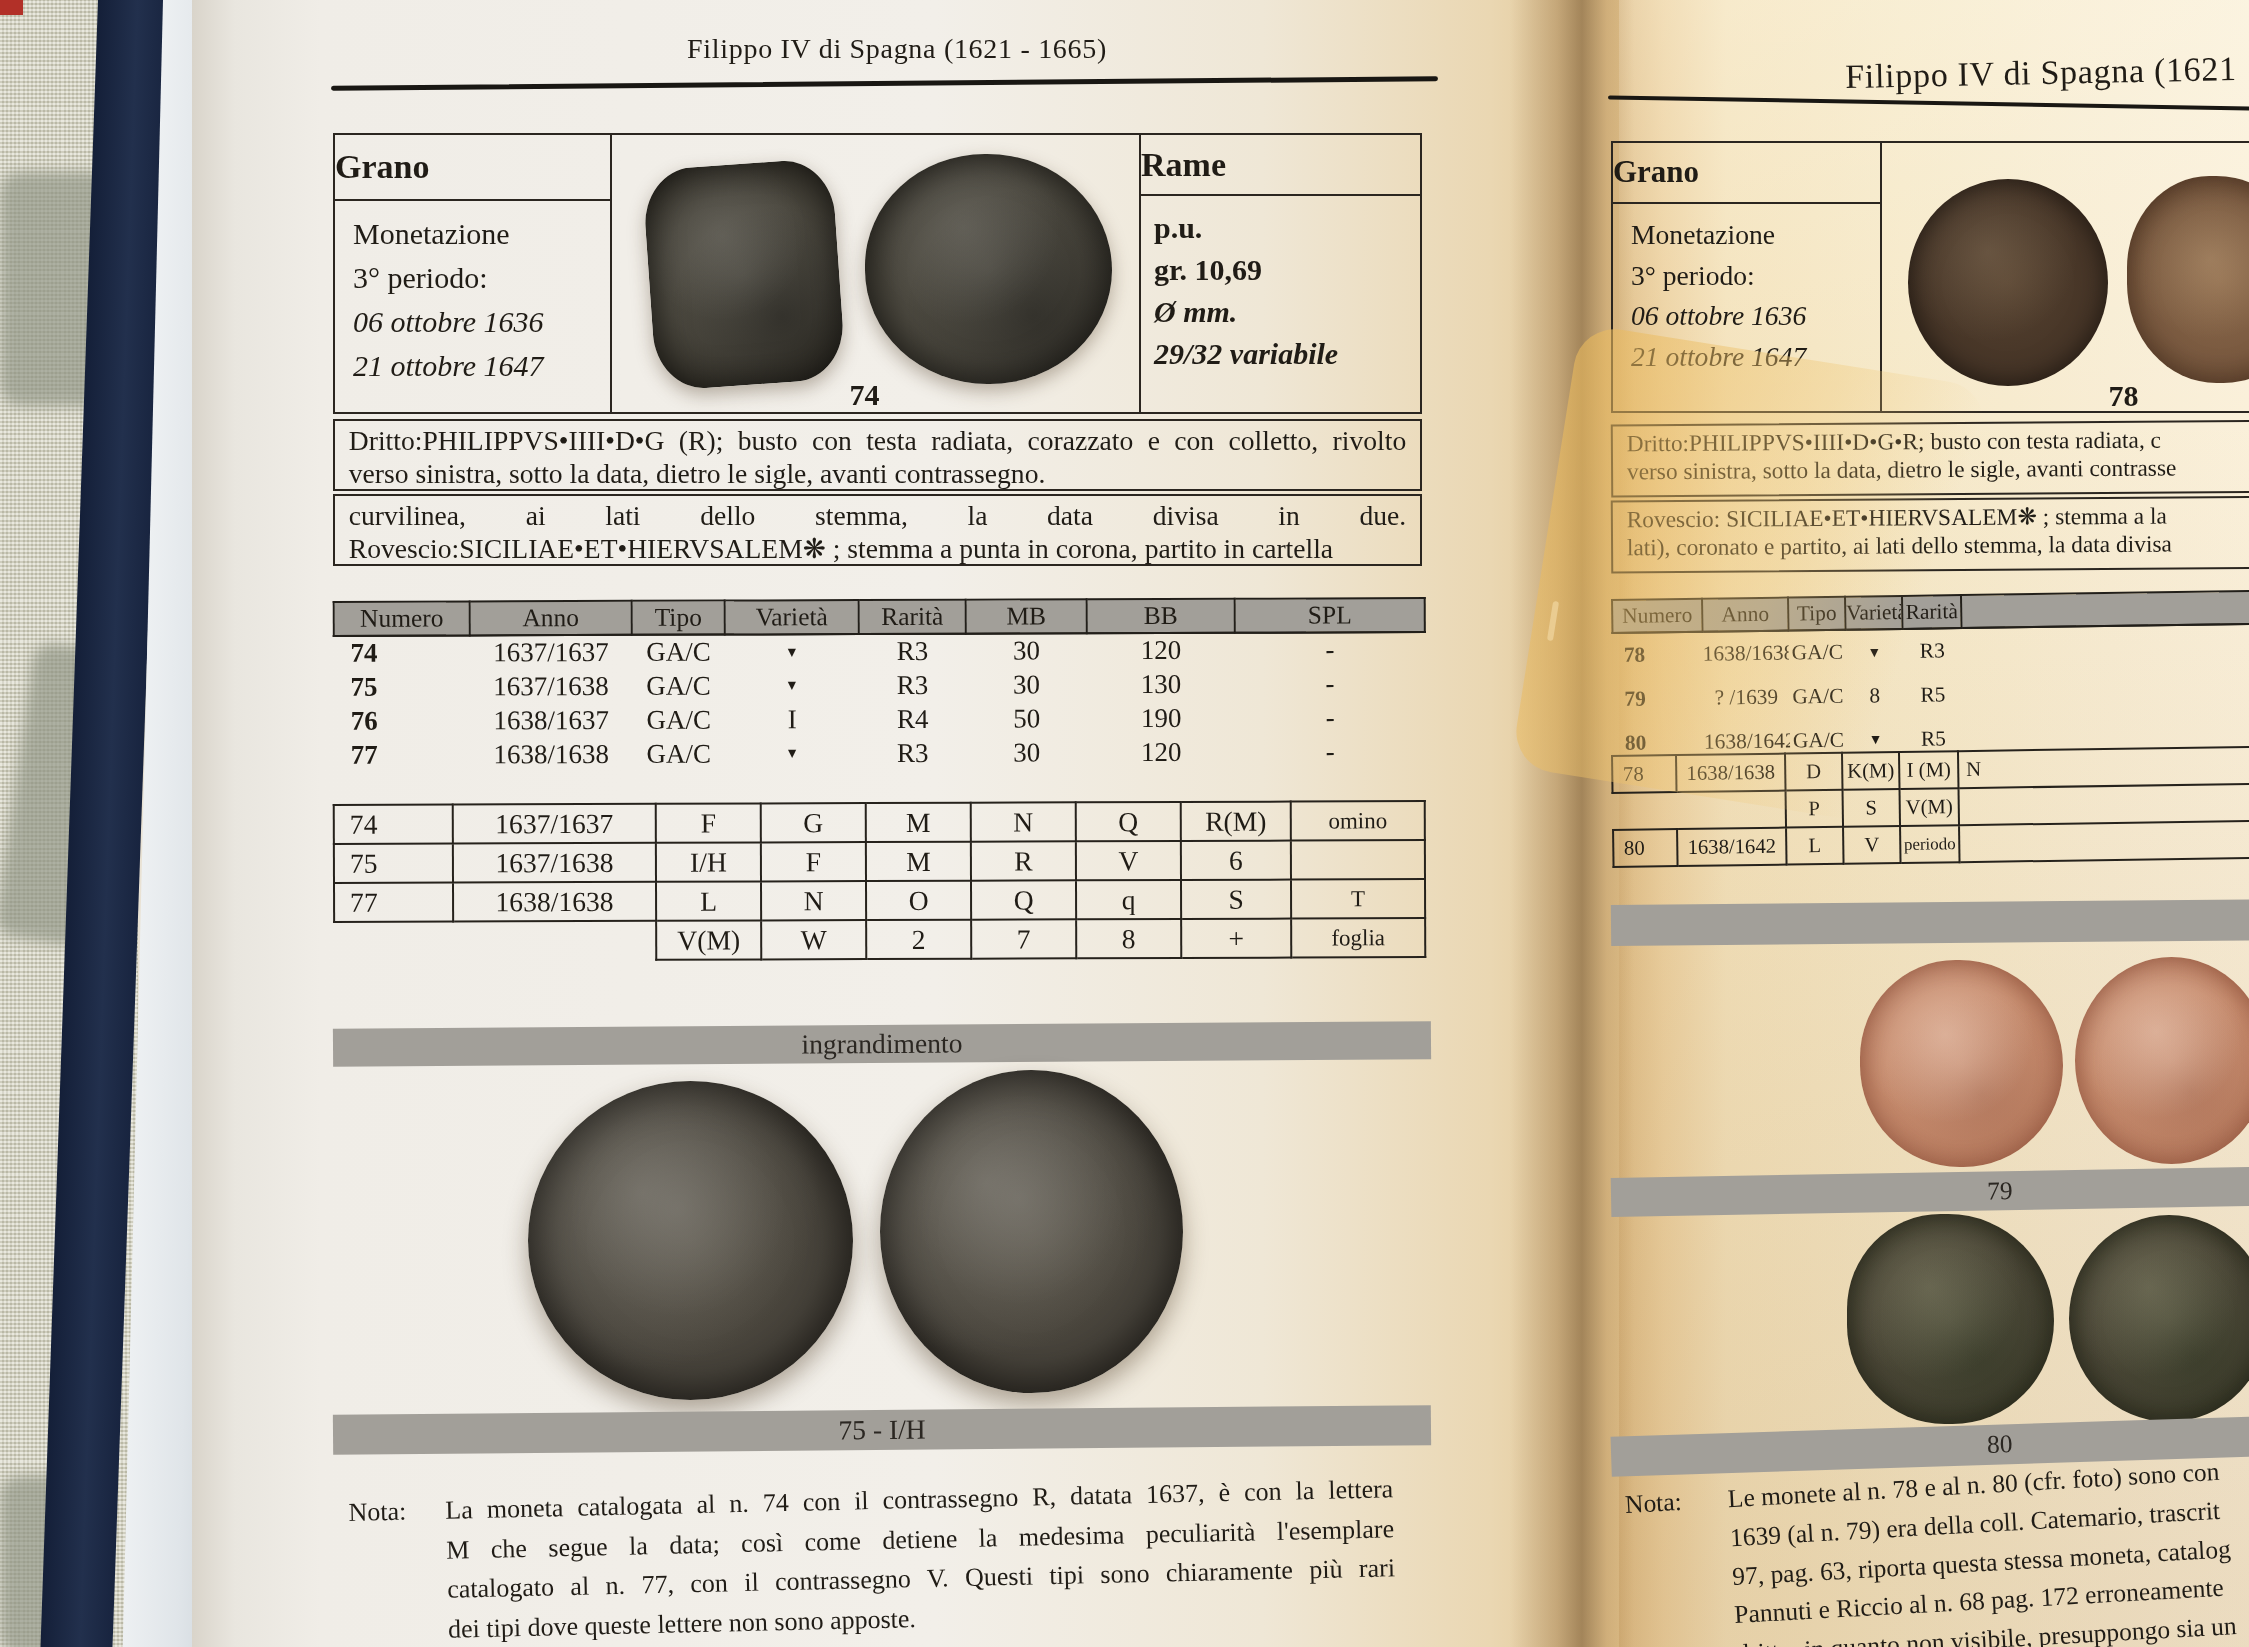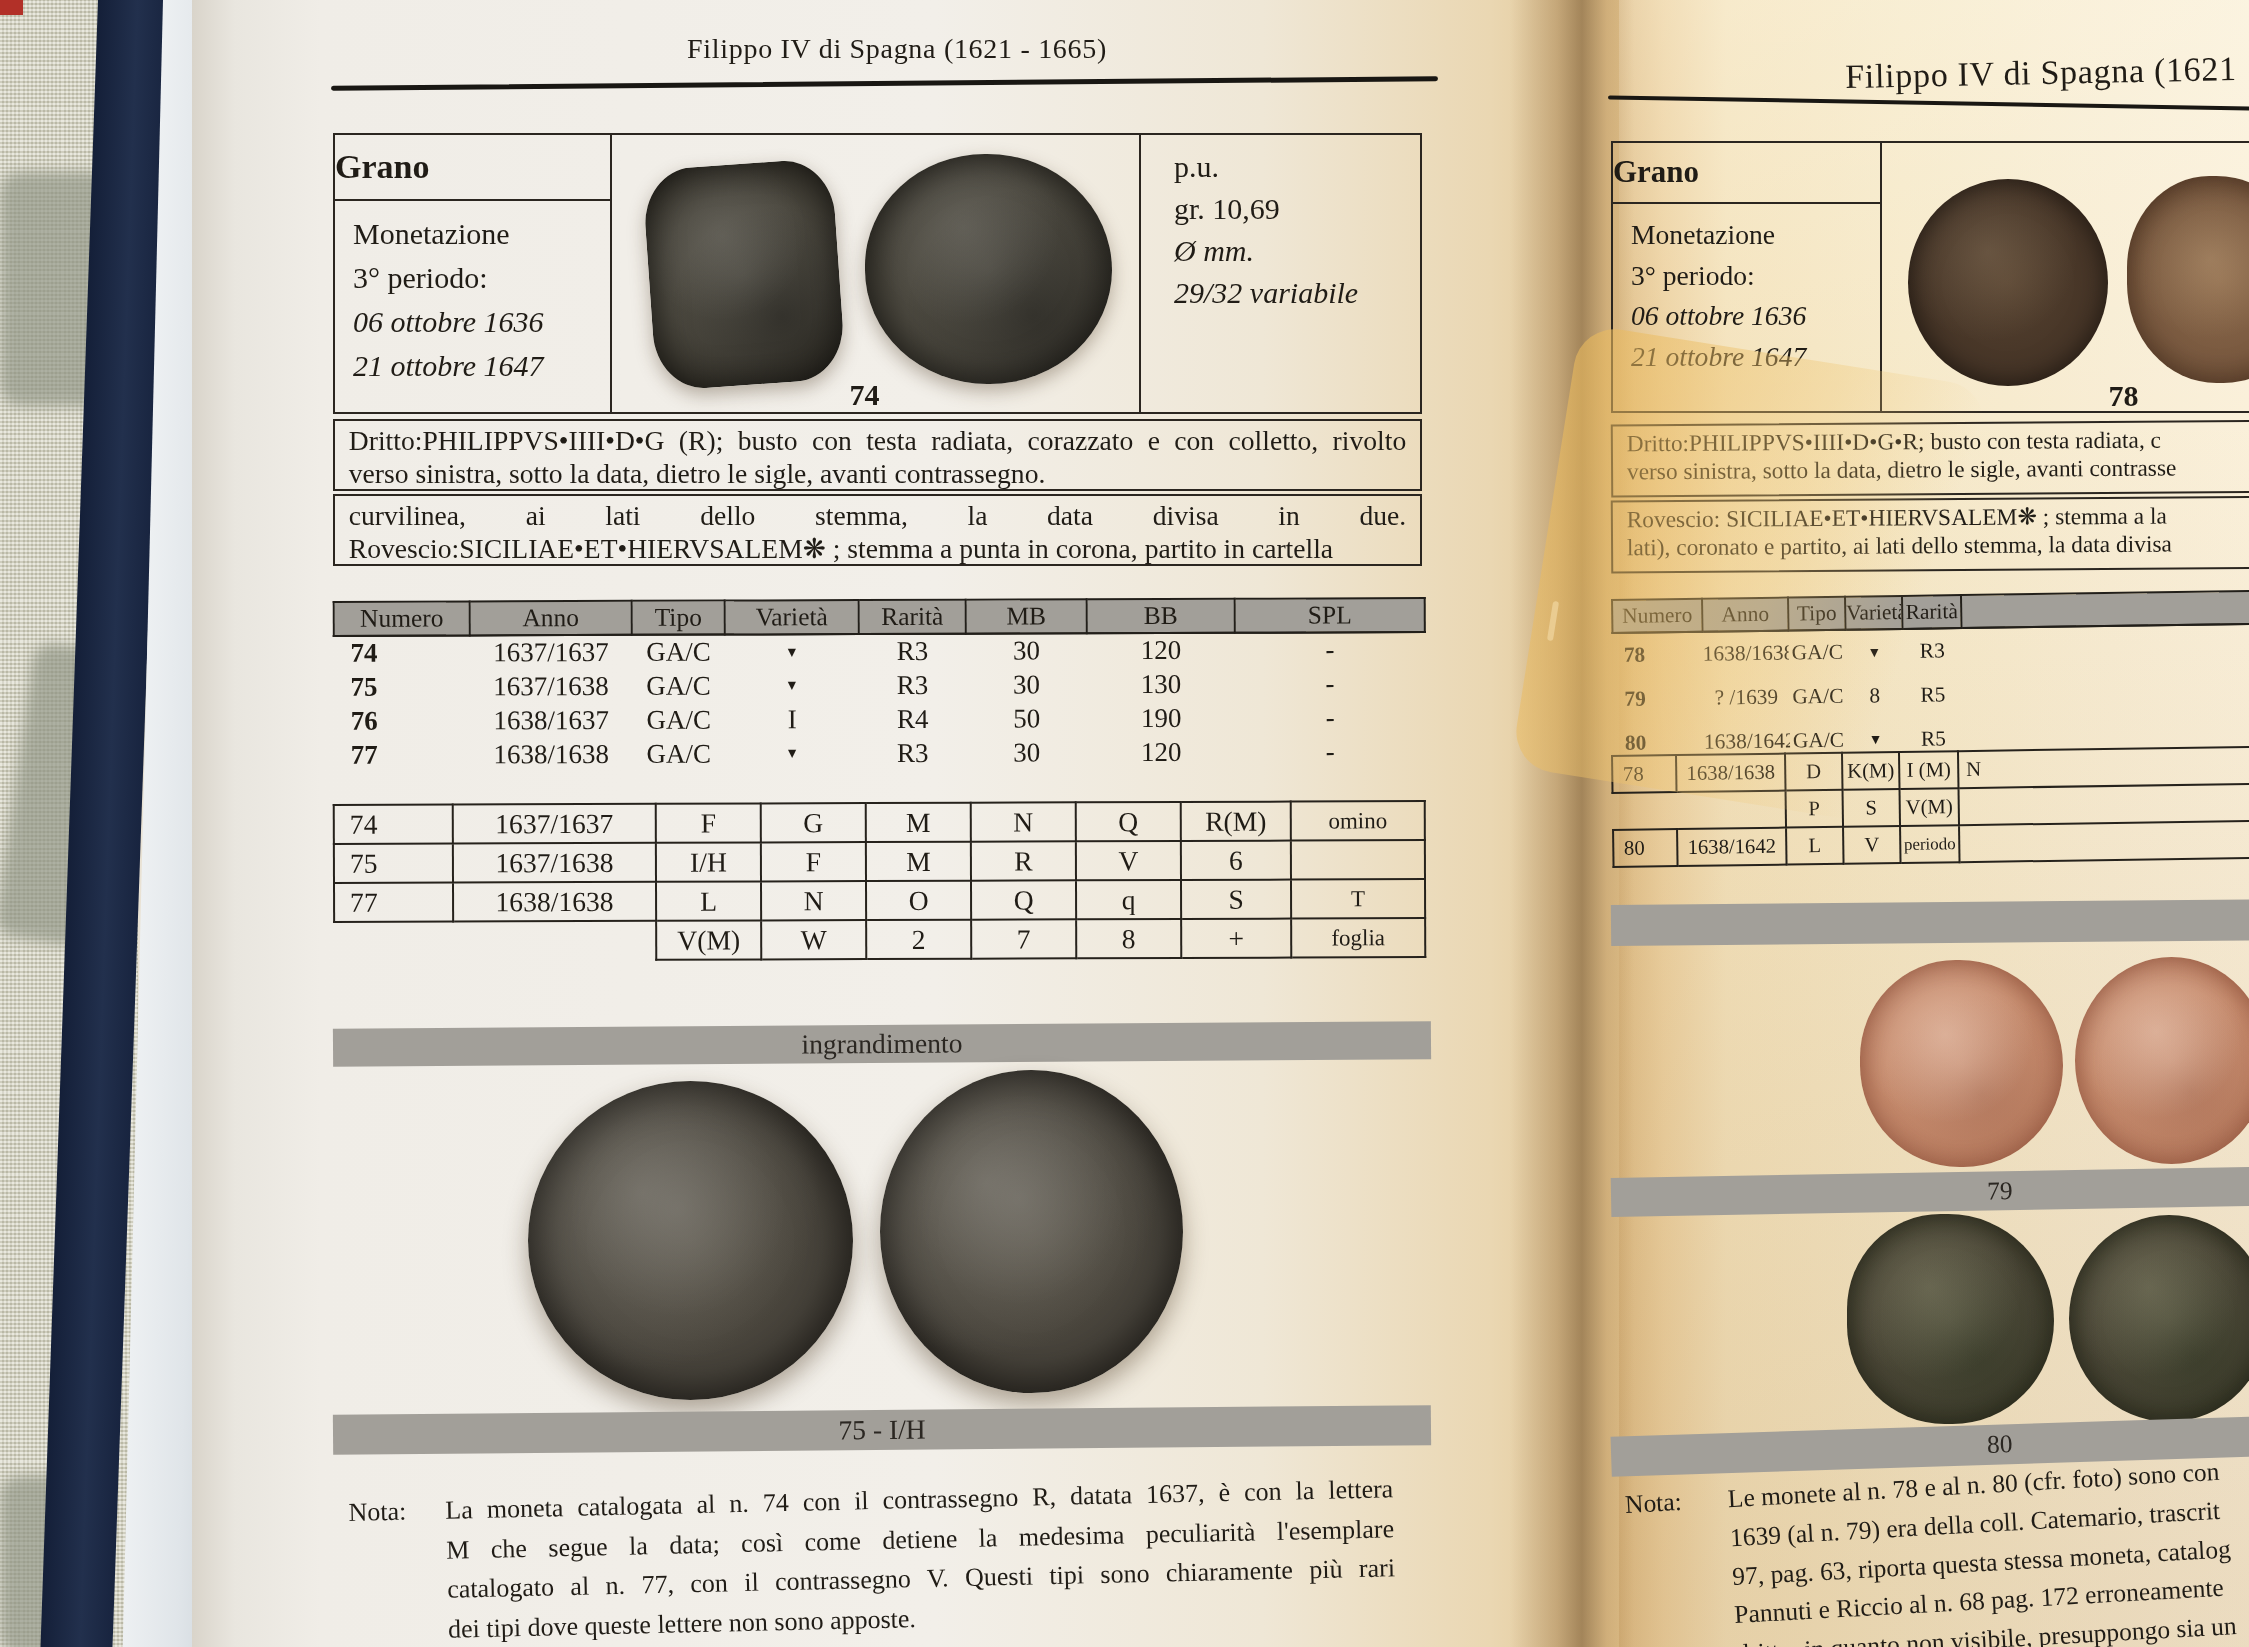--- a/index.html
+++ b/index.html
@@ -61,21 +61,21 @@
 
   
   .box { border:2.1px solid #2b2620; }
   .cell-head { height:66px; line-height:63px; text-align:left; font-weight:bold;
     font-size:34px; border-bottom:2.1px solid #2b2620; }
   .cell-body { padding:11px 0 0 18px; font-size:30px; line-height:1.47; }
   .cell-body div:nth-child(n+3) { font-style:italic; }
   .cell-grano { position:absolute; left:0; top:0; bottom:0; width:277px; border-right:2.1px solid #2b2620; }
   .cell-rame  { position:absolute; right:0; top:0; bottom:0; width:281px; border-left:2.1px solid #2b2620; }
   .cell-rame .cell-head { height:61px; line-height:59px; }
-  .cell-rame .cell-body { padding-left:33px; line-height:1.40; }
+  .cell-rame .cell-body { padding-left:13px; line-height:1.40;font-weight:bold; }
   .coin-num { position:absolute; font-weight:bold; font-size:30px; width:69px; text-align:center; }
 
   
   table { border-collapse:collapse; table-layout:fixed; position:absolute; }
   th { background:var(--bar-gray,#a29f99); border:2.1px solid #221f1a; font-weight:normal;
        font-size:25.5px; height:34px; overflow:hidden; }
   td { text-align:center; overflow:hidden; }
 
   .price-left { font-size:27px; }
   .price-left td { height:34px; border:none; }
@@ -188,20 +188,21 @@
           <div>Monetazione</div>
           <div>3° periodo:</div>
           <div>06 ottobre 1636</div>
           <div>21 ottobre 1647</div>
         </div>
     </div>
     <div class="coin coin-dark" style="left:314px;top:29px;width:190px;height:221px;border-radius:26%;transform:rotate(-4deg);"></div>
     <div class="coin coin-dark" style="left:530px;top:19.3px;width:247px;height:230px;border-radius:49% 51% 50% 50%;"></div>
     <div class="coin-num" style="left:495px;top:243px;">74</div>
     <div class="cell-rame">
+      <div class="cell-head">Rame</div>
       <div class="cell-body">
           <div>p.u.</div>
           <div>gr. 10,69</div>
           <div>Ø mm.</div>
           <div>29/32 variabile</div>
         </div>
     </div>
   </div>
 
   <div class="abs tbox justify" style="left:333px;top:419px;width:1089px;height:72px;">

